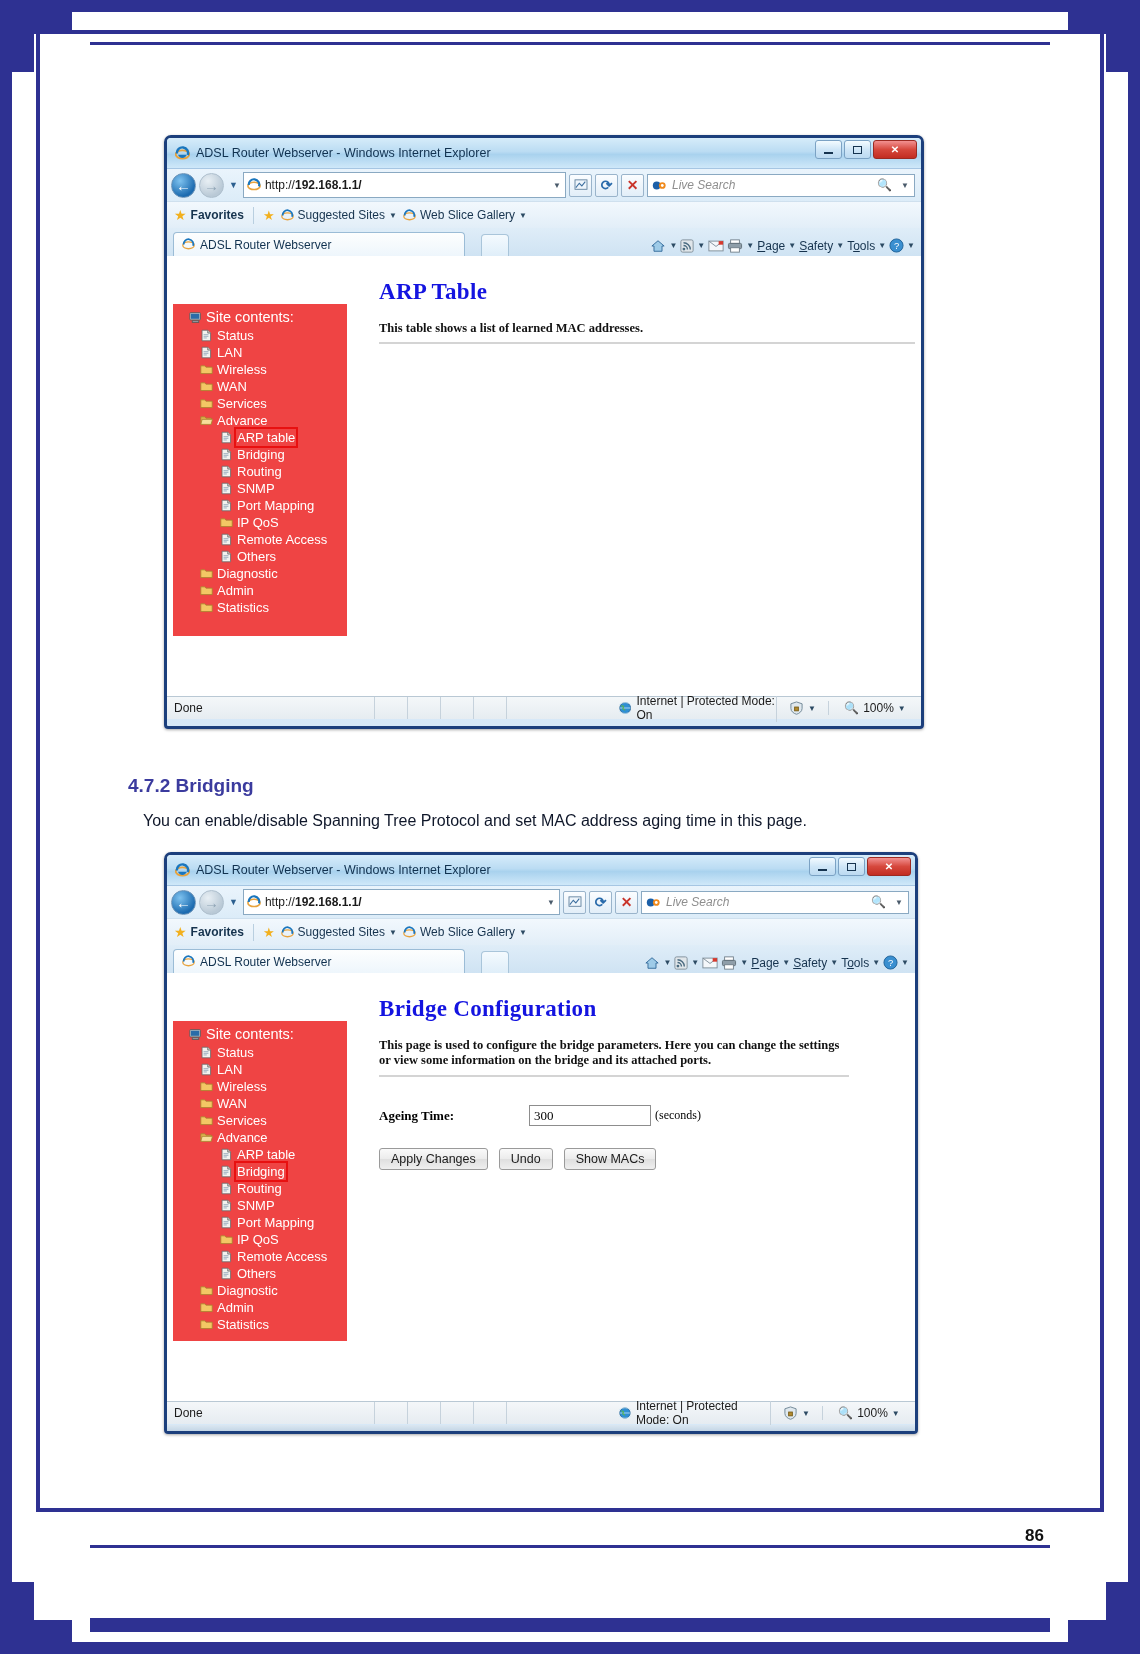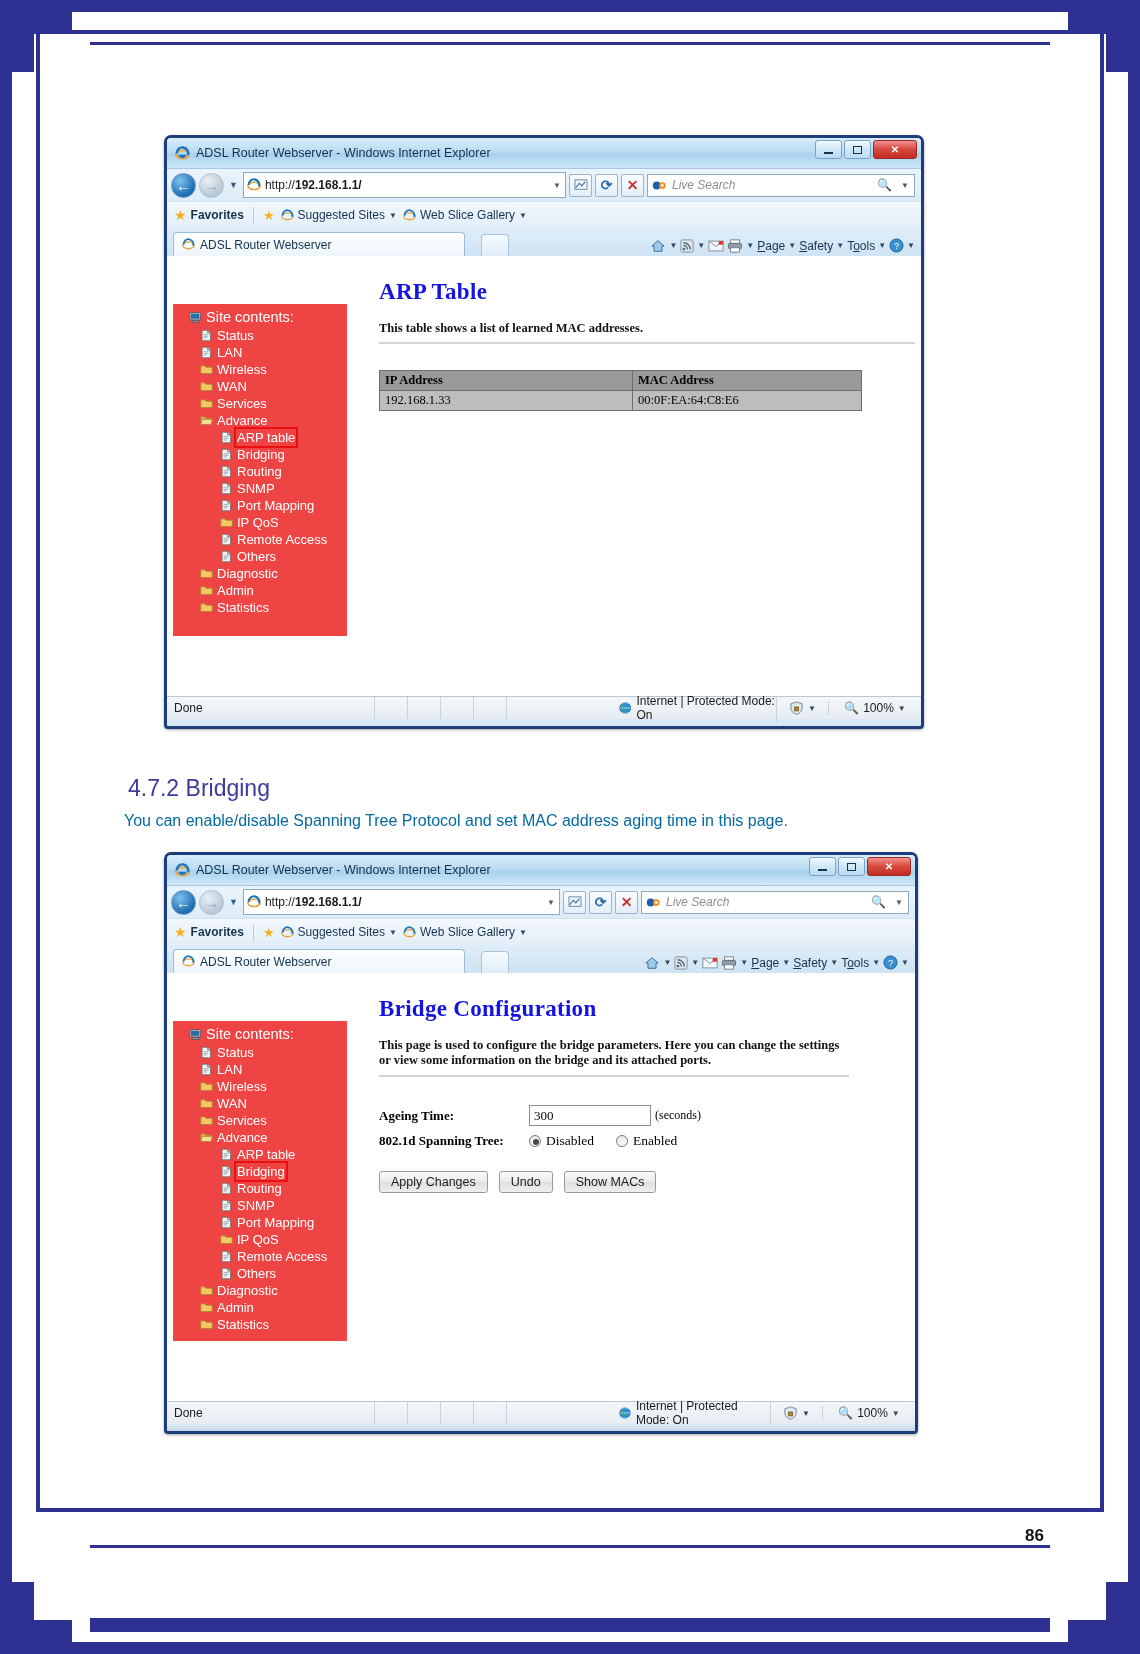--- a/index.html
+++ b/index.html
@@ -239,26 +239,26 @@
   .sb-cell { border-right:1px solid #c6d2dc; height:100%; display:flex; align-items:center; padding:0 7px; }
   .sb-done { width:208px; }
   .sb-sm { width:33px; }
   .sb-zone { flex:1; display:flex; align-items:center; gap:5px; padding-left:112px; border-right:1px solid #c6d2dc;}
   .sb-sec { width:52px; display:flex; align-items:center; gap:4px; justify-content:center; border-right:1px solid #c6d2dc;}
   .sb-zoom { width:92px; display:flex; align-items:center; gap:4px; justify-content:center; }
 
   
   .doc-h2 {
     position:absolute; left:128px; top:775px;
-    font-size:23px; font-weight:normal; color:#3b3b9e;
+    font-size:19px; font-weight:bold; color:#3b3b9e;
     font-family:"Liberation Sans", sans-serif;
   }
   .doc-p {
-    position:absolute; left:124px; top:812px; width:880px;
-    font-size:16px; color:#0369a1; font-family:"Liberation Sans", sans-serif;
+    position:absolute; left:143px; top:812px; width:880px;
+    font-size:16px; color:#0f172a; font-family:"Liberation Sans", sans-serif;
   }
   .page-num {
     position:absolute; right:96px; bottom:108px;
     font-size:17px; font-weight:bold; color:#111;
     font-family:"Liberation Sans", sans-serif;
   }
   .scrollstub { position:absolute; left:0; bottom:0; width:100%; height:6px;
     background:linear-gradient(180deg,#dbe7f1,#c4d6e6); }
 </style>
 </head>
@@ -566,34 +566,20 @@
             </svg>
             <span class="lbl">Statistics</span>
           </div>
         </div>
     </div>
 
     <div class="content-pane">
       <h1 class="page-h1">ARP Table</h1>
       <div class="page-desc">This table shows a list of learned MAC addresses.</div>
       <div class="hr-line"></div>
-      <table class="arp">
-        <thead>
-          <tr>
-            <th class="col1">IP Address</th>
-            <th>MAC Address</th>
-          </tr>
-        </thead>
-        <tbody>
-          <tr>
-            <td class="col1">192.168.1.33</td>
-            <td>00:0F:EA:64:C8:E6</td>
-          </tr>
-        </tbody>
-      </table>
     </div>
   </div>
 
   <div class="statusbar">
     <div class="sb-cell sb-done">Done</div>
     <div class="sb-cell sb-sm"></div>
     <div class="sb-cell sb-sm"></div>
     <div class="sb-cell sb-sm"></div>
     <div class="sb-cell sb-sm"></div>
     <div class="sb-zone">
@@ -909,33 +895,20 @@
       <h1 class="page-h1">Bridge Configuration</h1>
       <div class="page-desc" style="width:470px;">This page is used to configure the bridge parameters. Here you can change the settings or view some information on the bridge and its attached ports.</div>
       <div class="hr-line" style="width:470px;"></div>
 
       <div class="form-grid">
         <div class="form-row">
           <div class="form-label">Ageing Time:</div>
           <input class="txtinput" value="300" style="">
           <span class="unit">(seconds)</span>
         </div>
-        <div class="form-row">
-          <div class="form-label">802.1d Spanning Tree:</div>
-          <div class="radio-grp">
-            <label class="radio-opt">
-              <span class="radio on"></span>
-              <span>Disabled</span>
-            </label>
-            <label class="radio-opt">
-              <span class="radio"></span>
-              <span>Enabled</span>
-            </label>
-          </div>
-        </div>
       </div>
 
       <div class="btn-row">
         <button class="btn">Apply Changes</button>
         <button class="btn">Undo</button>
         <button class="btn">Show MACs</button>
       </div>
     </div>
   </div>
 

